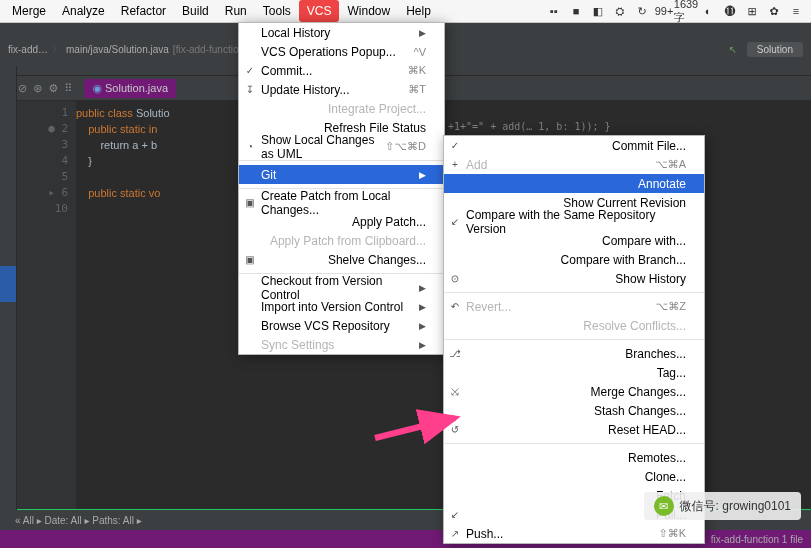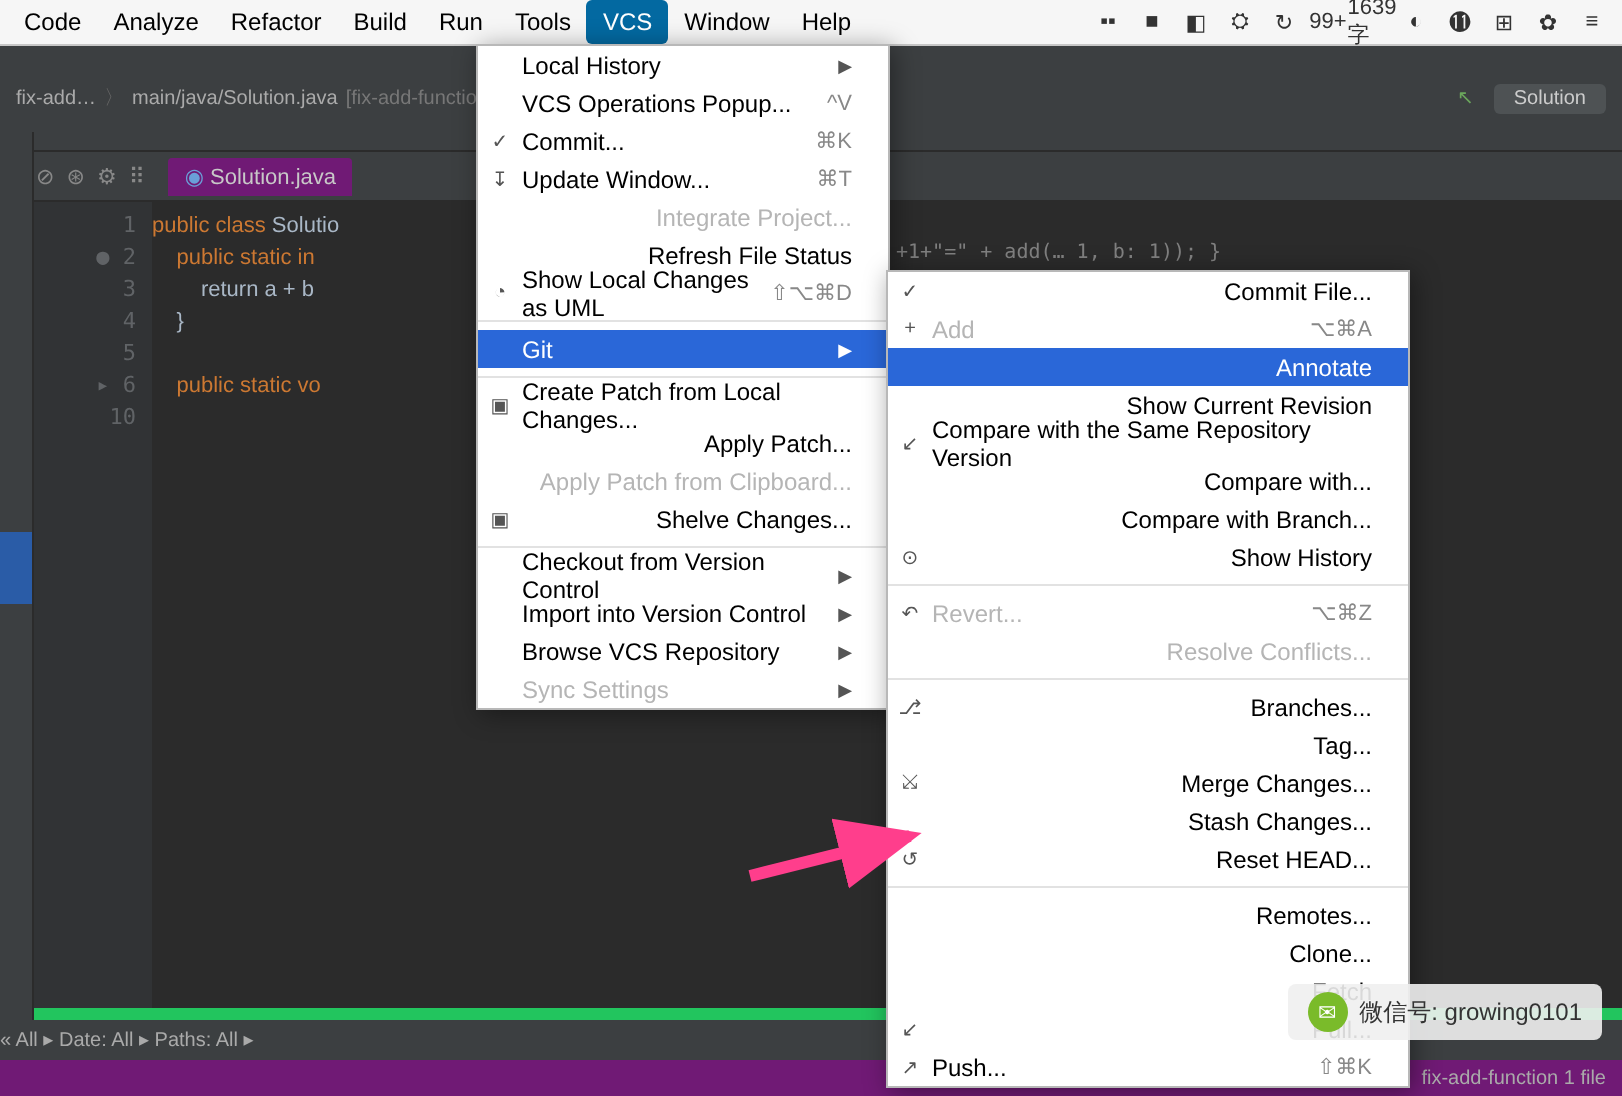--- a/index.html
+++ b/index.html
@@ -1,18 +1,18 @@
 <!DOCTYPE html>
 <html><head>
 <meta charset="utf-8">
 <style>
   html,body{margin:0;padding:0;width:811px;height:548px;font-family:-apple-system,"Lucida Grande","Helvetica Neue",sans-serif;font-size:11px;overflow:hidden;background:#3c3f41;color:#bbb;}
   .mac-menubar{height:22px;background:#f6f6f6;color:#000;display:flex;align-items:center;padding:0 4px;border-bottom:1px solid #c7c7c7;}
   .mac-menubar .mi{padding:0 8px;line-height:22px;font-size:12px;}
-  .mac-menubar .mi.sel{background:#0369a1;color:#fff;border-radius:3px;}
+  .mac-menubar .mi.sel{background:#ef4444;color:#fff;border-radius:3px;}
   .mac-menubar .spacer{flex:1;}
   .mac-menubar .ic{width:16px;height:16px;margin:0 3px;display:flex;align-items:center;justify-content:center;color:#333;font-size:11px;}
   .crumb{height:20px;background:#3c3f41;color:#aaa;padding:16px 8px;display:flex;align-items:center;font-size:10px;border-bottom:1px solid #2b2b2b;}
   .crumb .seg{margin-right:4px;}
   .crumb .arrow{margin-right:4px;color:#666;}
   .crumb .filler{flex:1;}
   .solbtn{background:#4e5254;color:#ccc;padding:2px 10px;border-radius:3px;}
   .body{display:flex;height:calc(100% - 22px - 20px - 20px - 18px);}
   .tabstrip{height:24px;background:#3c3f41;display:flex;align-items:center;padding-left:18px;border-bottom:1px solid #2b2b2b;}
   .runico{display:flex;gap:6px;margin-right:12px;color:#888;}
@@ -27,35 +27,35 @@
   .menu .sep{height:1px;background:#e2e2e2;margin:4px 0;}
   .menu .row{display:flex;align-items:center;height:19px;padding:0 18px 0 22px;position:relative;justify-content:flex-end;}
   .menu .row.dis{color:#b5b5b5;}
   .menu .row.sel{background:#2a67d8;color:#fff;}
   .menu .row .sc{margin-left:auto;color:#888;font-size:11px;}
   .menu .row .sub-arrow{margin-left:auto;font-size:9px;color:#555;}
   .menu .row .sub-arrow.light{color:#fff;}
   .menu .row .ic{position:absolute;left:4px;width:14px;text-align:center;font-size:10px;color:#555;}
   .menu1{left:238px;top:22px;width:205px;}
   .menu2{left:443px;top:135px;width:260px;}
-  .statusbar{position:absolute;left:0;right:0;bottom:18px;height:20px;background:#3c3f41;color:#aaa;display:flex;align-items:center;padding:0 0;font-size:10px;border-top:6px solid #22c55e;}
+  .statusbar{position:absolute;left:0;right:0;bottom:18px;height:20px;background:#3c3f41;color:#aaa;display:flex;align-items:center;padding:0 15px;font-size:10px;border-top:1px solid #22c55e;}
   .footer{position:absolute;left:0;right:0;bottom:0;height:18px;background:#701a75;color:#aaa;display:flex;align-items:center;padding:0 8px;font-size:10px;}
   .footer .ri{margin-left:auto;display:flex;gap:10px;align-items:center;}
   .tag{color:#e8bf6a;}
   .arrow-callout{position:absolute;top:406px;left:370px;z-index:20;}
   .wechat-badge{position:absolute;right:10px;bottom:28px;background:rgba(240,240,240,.9);padding:4px 10px;border-radius:4px;display:flex;align-items:center;gap:6px;z-index:30;color:#333;font-size:12px;}
   .wechat-icon{width:20px;height:20px;border-radius:50%;background:#7abb2a;display:flex;align-items:center;justify-content:center;color:#fff;font-size:11px;}
   .leftbar{position:absolute;left:0;top:66px;bottom:38px;width:16px;background:#3c3f41;border-right:1px solid #2b2b2b;z-index:1;}
   .bluestrip{position:absolute;left:0;top:200px;width:16px;height:36px;background:#2a5ca7;}
 </style>
 </head>
 <body>
 
 <div class="mac-menubar">
-  <span class="mi">Code</span>
+  <span class="mi">Merge</span>
   <span class="mi">Analyze</span>
   <span class="mi">Refactor</span>
   <span class="mi">Build</span>
   <span class="mi">Run</span>
   <span class="mi">Tools</span>
   <span class="mi sel">VCS</span>
   <span class="mi">Window</span>
   <span class="mi">Help</span>
   <span class="spacer"></span>
   <span class="ic">▪▪</span>
@@ -131,21 +131,21 @@
       <span>VCS Operations Popup...</span>
       <span class="sc">^V</span>
     </div>
     <div class="row">
       <span class="ic">✓</span>
       <span>Commit...</span>
       <span class="sc">⌘K</span>
     </div>
     <div class="row">
       <span class="ic">↧</span>
-      <span>Update Window...</span>
+      <span>Update History...</span>
       <span class="sc">⌘T</span>
     </div>
     <div class="row dis">
       <span>Integrate Project...</span>
     </div>
     <div class="row">
       <span>Refresh File Status</span>
     </div>
     <div class="row">
       <span class="ic">◔</span>

